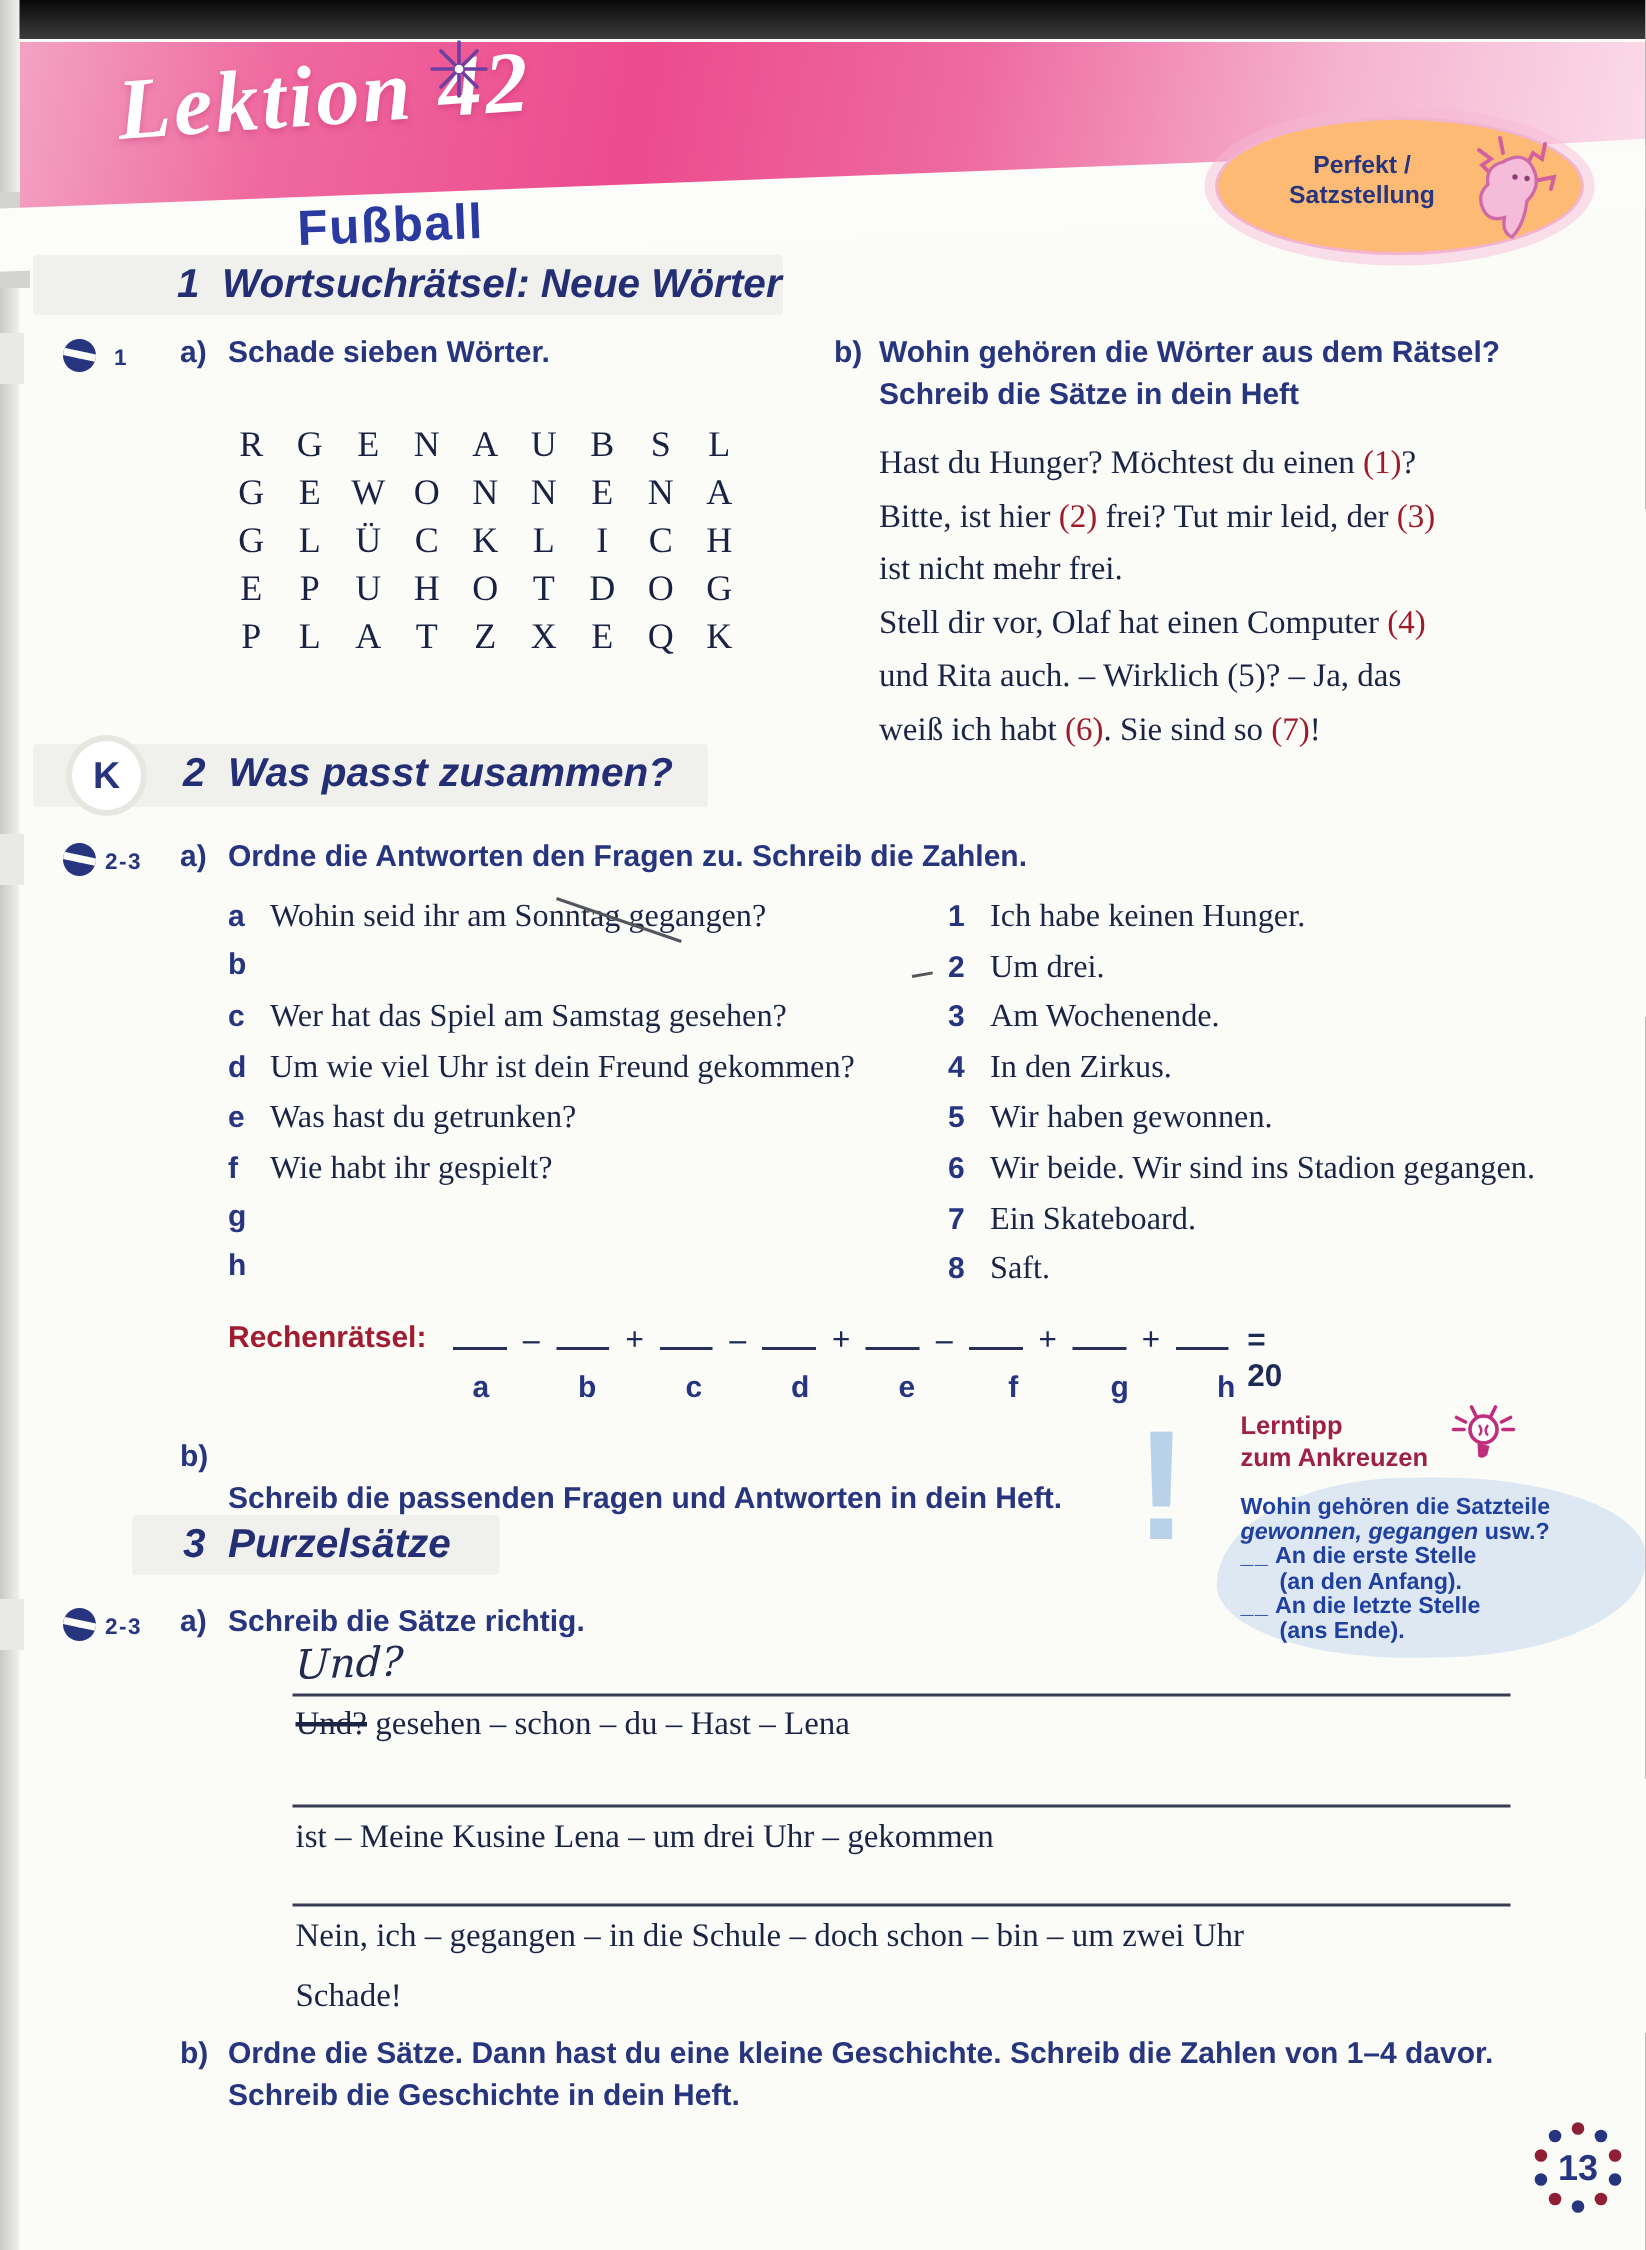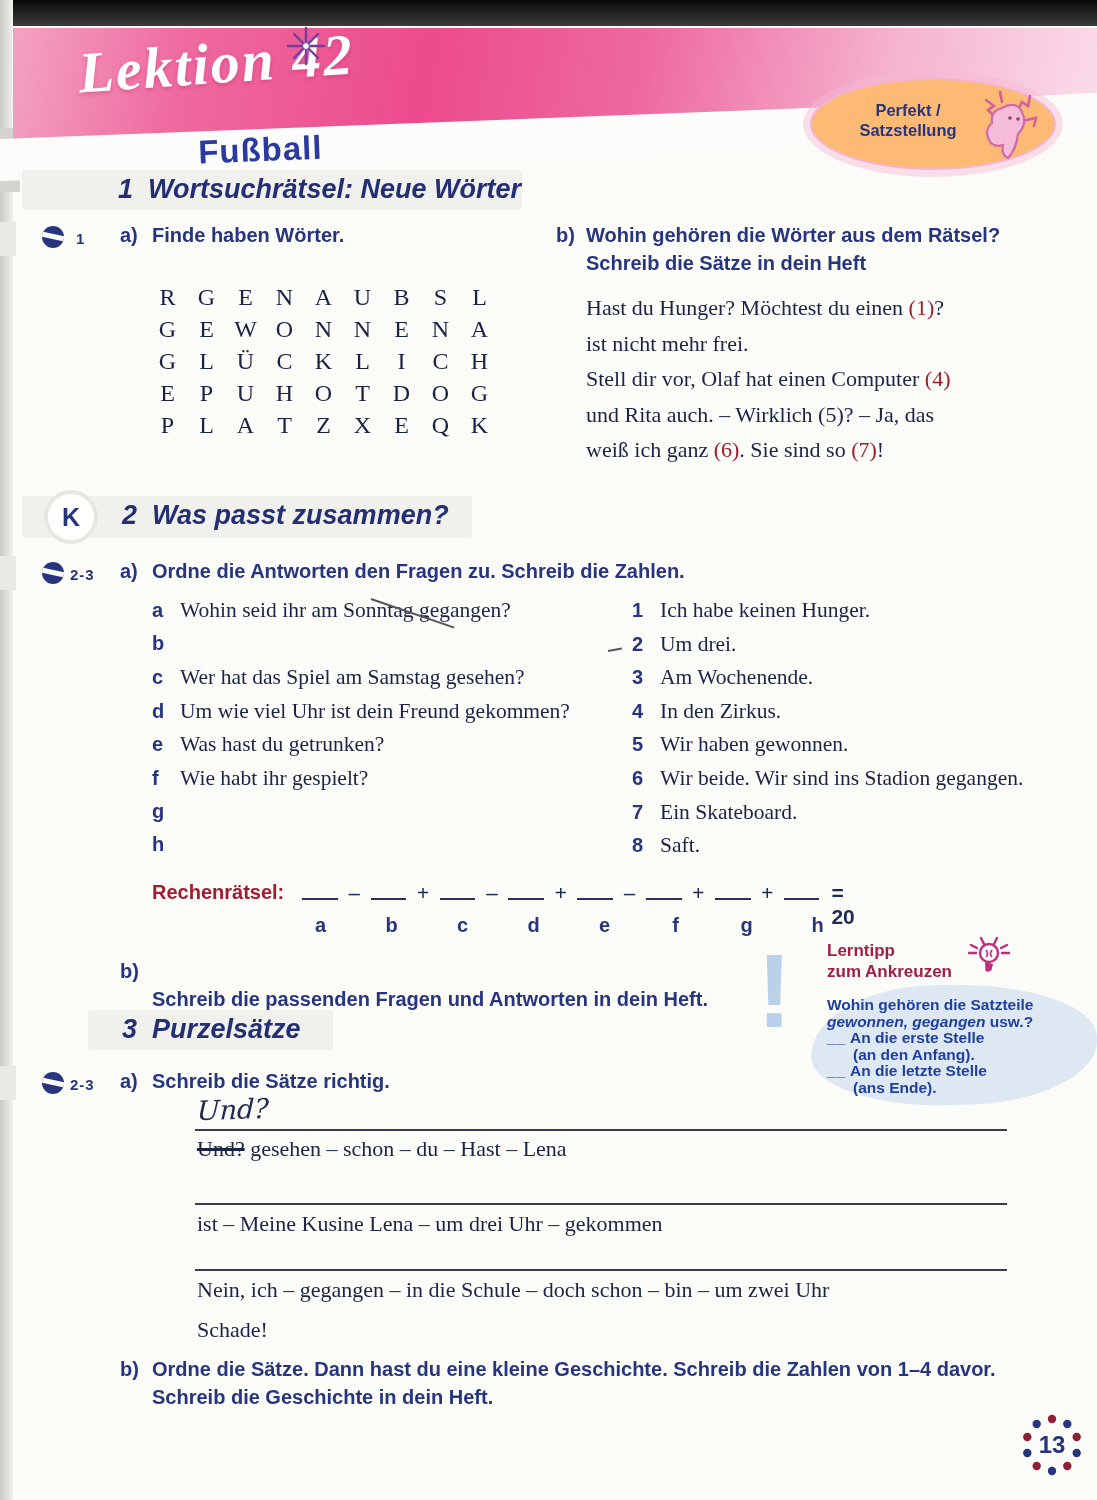--- a/index.html
+++ b/index.html
@@ -136,21 +136,21 @@
 
   <div class="abs band" style="left:22px;top:170px;width:500px;height:40px;"></div>
   <div class="abs sec-head" style="left:118px;top:174px;">
     <span class="sec-num">1</span>
     <span class="sec-title">Wortsuchrätsel: Neue Wörter</span>
   </div>
 
   <div class="cd" style="left:42px;top:226px;"></div>
   <div class="abs track" style="left:76px;top:230px;">1</div>
   <div class="abs ilabel" style="left:120px;top:224px;">a)</div>
-  <div class="abs instr" style="left:152px;top:224px;">Finde haben Wörter.</div>
+  <div class="abs instr" style="left:152px;top:224px;">Schade sieben Wörter.</div>
 
   <div class="abs lgrid" style="left:148px;top:282px;">
       <span class="gcell">R</span>
       <span class="gcell">G</span>
       <span class="gcell">E</span>
       <span class="gcell">N</span>
       <span class="gcell">A</span>
       <span class="gcell">U</span>
       <span class="gcell">B</span>
       <span class="gcell">S</span>
@@ -191,24 +191,25 @@
       <span class="gcell">E</span>
       <span class="gcell">Q</span>
       <span class="gcell">K</span>
     </div>
 
   <div class="abs ilabel" style="left:556px;top:224px;">b)</div>
   <div class="abs instr" style="left:586px;top:224px;width:460px;">Wohin gehören die Wörter aus dem Rätsel?</div>
   <div class="abs instr" style="left:586px;top:252px;width:460px;">Schreib die Sätze in dein Heft</div>
   <div class="abs" style="left:586px;top:290px;width:480px;">
     <div class="rline" style="line-height:35.5px;"><span>Hast du Hunger? Möchtest du einen </span><span class="seg-red">(1)</span><span>?</span></div>
+    <div class="rline" style="line-height:35.5px;"><span>Bitte, ist hier </span><span class="seg-red">(2)</span><span> frei? Tut mir leid, der </span><span class="seg-red">(3)</span></div>
     <div class="rline" style="line-height:35.5px;"><span>ist nicht mehr frei.</span></div>
     <div class="rline" style="line-height:35.5px;"><span>Stell dir vor, Olaf hat einen Computer </span><span class="seg-red">(4)</span></div>
     <div class="rline" style="line-height:35.5px;"><span>und Rita auch. – Wirklich (5)? – Ja, das</span></div>
-    <div class="rline" style="line-height:35.5px;"><span>weiß ich ganz </span><span class="seg-red">(6)</span><span>. Sie sind so </span><span class="seg-red">(7)</span><span>!</span></div>
+    <div class="rline" style="line-height:35.5px;"><span>weiß ich habt </span><span class="seg-red">(6)</span><span>. Sie sind so </span><span class="seg-red">(7)</span><span>!</span></div>
   </div>
 
   <div class="abs band" style="left:22px;top:496px;width:450px;height:42px;"></div>
   <div class="abs ktab" style="left:48px;top:494px;">K</div>
   <div class="abs sec-head" style="left:122px;top:500px;">
     <span class="sec-num">2</span>
     <span class="sec-title">Was passt zusammen?</span>
   </div>
 
   <div class="cd" style="left:42px;top:562px;"></div>

